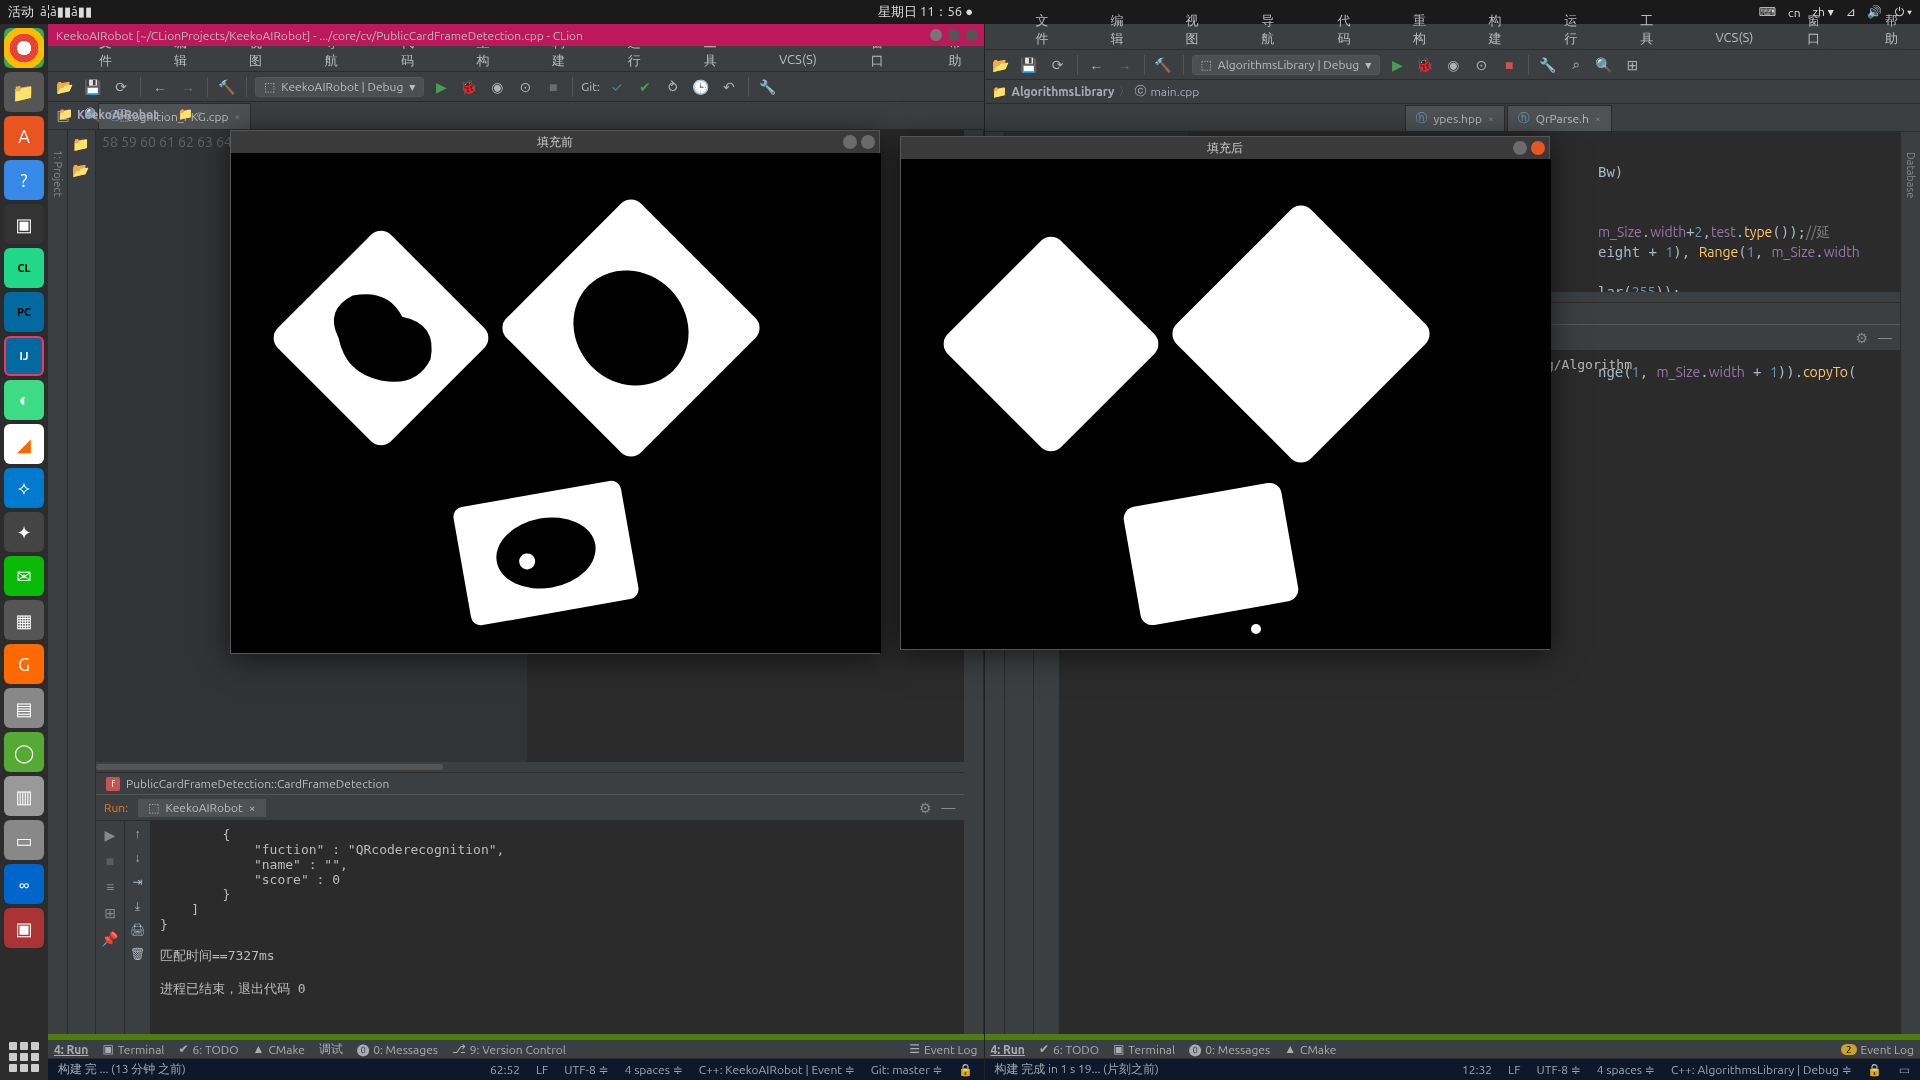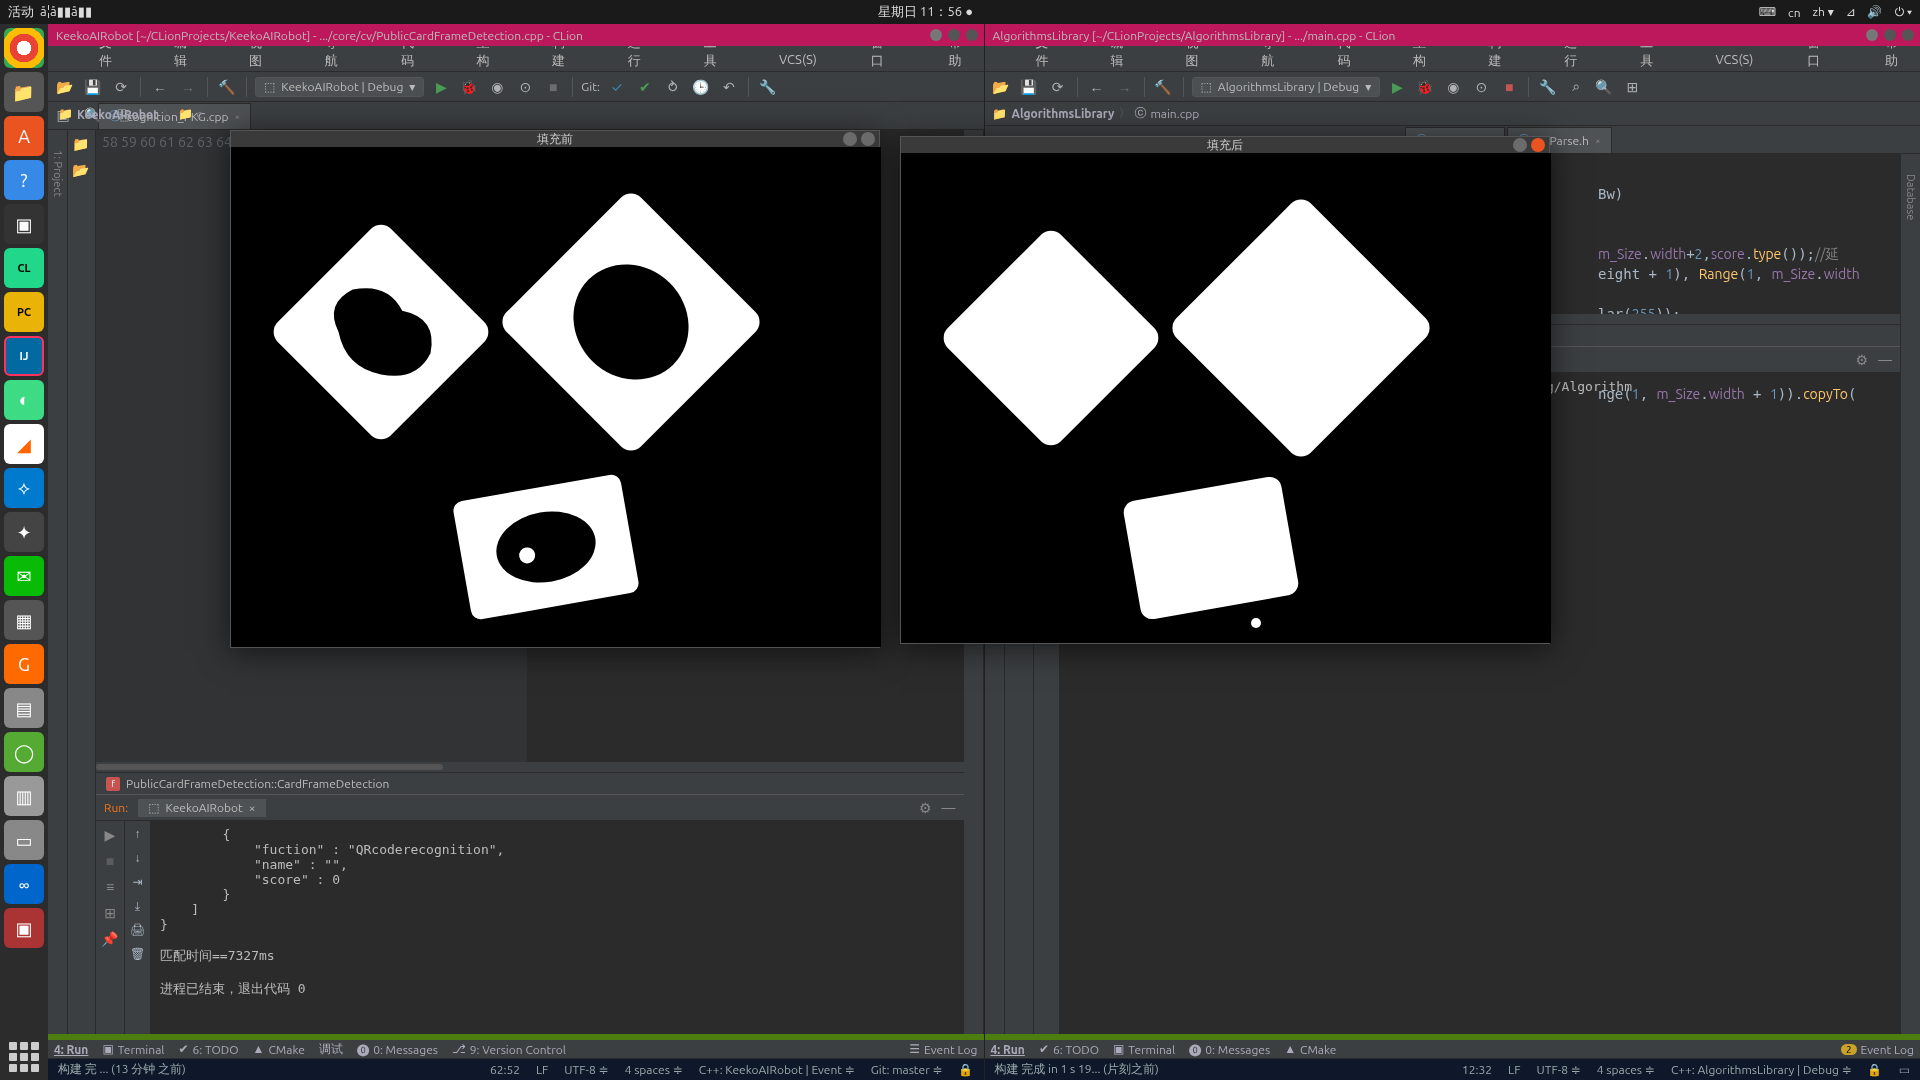--- a/index.html
+++ b/index.html
@@ -14,21 +14,21 @@
 
 
 .launcher { position: absolute; left: 0; top: 24px; width: 48px; bottom: 0; background: #2c2c2c; display: flex; flex-direction: column; align-items: center; padding-top: 4px; gap: 4px; z-index: 1; }
 .launcher .licon { width: 40px; height: 40px; border-radius: 6px; display: flex; align-items: center; justify-content: center; font-size: 18px; color: #fff; }
 .licon.chrome { background: radial-gradient(circle,#fff 25%,#ea4335 26% 50%,#fbbc05 51% 75%,#34a853 76%); }
 .licon.files { background: #555; }
 .licon.ubuntu { background: #e95420; }
 .licon.help { background: #3689e6; }
 .licon.term { background: #333; }
 .licon.cl { background: #21d789; color:#000; font-weight:bold; font-size:11px;}
-.licon.py { background: #eab308; color:#000; font-weight:bold; font-size:11px;}
+.licon.py { background: #0369a1; color:#000; font-weight:bold; font-size:11px;}
 .licon.ij { background: #0369a1; color:#fff; font-weight:bold; font-size:11px; border:2px solid #fe315d;}
 .licon.as { background: #3ddc84; }
 .licon.ml { background: #fff; color:#f60; }
 .licon.vs { background: #007acc; }
 .licon.star { background: #444; }
 .licon.wx { background: #09bb07; }
 .licon.calc { background: #555; }
 .licon.g { background: #ff6a00; color:#fff;}
 .licon.d1 { background: #888; }
 .licon.d2 { background: #5a3; }
@@ -97,21 +97,21 @@
 
 .bottombar{ height:24px; background:#3c3f41; border-top:6px solid #4d7c0f; display:flex; align-items:center; padding:0 6px; gap:14px; font-size:12px; color:#aab;}
 .bottombar .bitem{ display:flex; align-items:center; gap:4px;}
 .badge-y{ background:#c9a227; color:#000; border-radius:8px; padding:0 5px; font-size:10px;}
 
 .status{ height:22px; background:#0f172a; display:flex; align-items:center; padding:0 10px; gap:16px; font-size:12px; color:#9aa; border-top:1px solid #2b2b2b;}
 .status .grow{flex:1;}
 
 
 .preview { position:absolute; background:#000; border:1px solid #555; z-index:50; box-shadow:0 4px 30px rgba(0,0,0,.6);}
-.preview .pvhead{ height:16px; background:#3a3a3a; color:#ccc; display:flex; align-items:center; justify-content:center; font-size:12px; position:relative;}
+.preview .pvhead{ height:22px; background:#3a3a3a; color:#ccc; display:flex; align-items:center; justify-content:center; font-size:12px; position:relative;}
 .preview .pvdots{ position:absolute; right:4px; display:flex; gap:4px;}
 .preview .pvdots span{width:14px;height:14px;border-radius:50%;}
 .pvdots .min{background:#6b6b6b;}
 .pvdots .close{background:#e95420;}
 .preview svg{ display:block;}
 
 .hscroll{ height:10px; background:#3c3f41; position:relative;}
 .hscroll .thumb{position:absolute; left:0; top:2px; height:6px; width:40%; background:#555; border-radius:3px;}
 </style>
 </head>
@@ -365,28 +365,20 @@
     <span>LF</span>
     <span><span>UTF-8</span> ≑</span>
     <span><span>4 spaces</span> ≑</span>
     <span><span>C++: KeekoAIRobot | Event</span> ≑</span>
     <span><span>Git: master</span> ≑</span>
     <span>🔒</span>
   </div>
 </div>
 
 <div class="ide">
-  <div class="titlebar">
-    <span>AlgorithmsLibrary [~/CLionProjects/AlgorithmsLibrary] - .../main.cpp - CLion</span>
-    <div class="tdots">
-          <span></span>
-          <span></span>
-          <span></span>
-        </div>
-  </div>
   <div class="menubar">
     <span class="mitem">文件(F)</span>
     <span class="mitem">编辑(E)</span>
     <span class="mitem">视图(V)</span>
     <span class="mitem">导航(N)</span>
     <span class="mitem">代码(C)</span>
     <span class="mitem">重构(R)</span>
     <span class="mitem">构建(B)</span>
     <span class="mitem">运行(U)</span>
     <span class="mitem">工具(T)</span>
@@ -440,21 +432,21 @@
     <div class="sidestrip">
           <span>2: Favorites</span>
           <span>★</span>
           <span>7: Structure</span>
         </div>
     <div class="editor">
 
       <div style="position:absolute; right:22px; top:0; width:300px; font-family:monospace; font-size:14px; line-height:20px; white-space:pre; color:#a9b7c6; padding-top:30px;" id="codeBehind">Bw)
 
 
-<span class="id">m_Size</span>.<span class="id">width</span>+<span class="num">2</span>,<span class="id">score</span>.<span class="fn">type</span>());<span class="cm">//延</span>
+<span class="id">m_Size</span>.<span class="id">width</span>+<span class="num">2</span>,<span class="id">test</span>.<span class="fn">type</span>());<span class="cm">//延</span>
 eight + <span class="num">1</span>), <span class="fn">Range</span>(<span class="num">1</span>, <span class="id">m_Size</span>.<span class="id">width</span>
 
 lar(<span class="num">255</span>));
 
 
 
 nge(<span class="num">1</span>, <span class="id">m_Size</span>.<span class="id">width</span> + <span class="num">1</span>)).<span class="fn">copyTo</span>(</div>
 
       <div class="code" style="height:160px; flex:0 0 auto;">
         <div class="gutter" id="gutR">22

